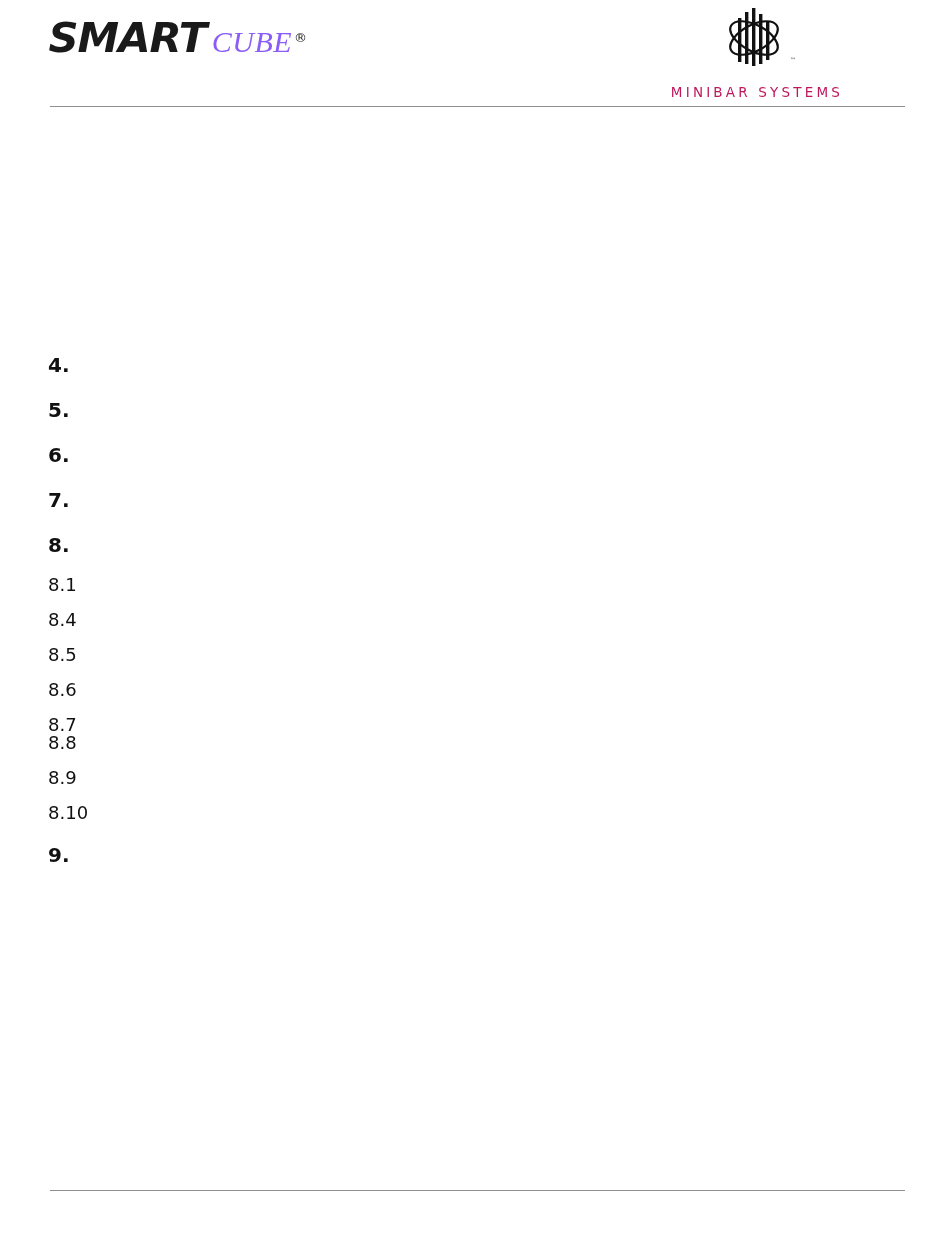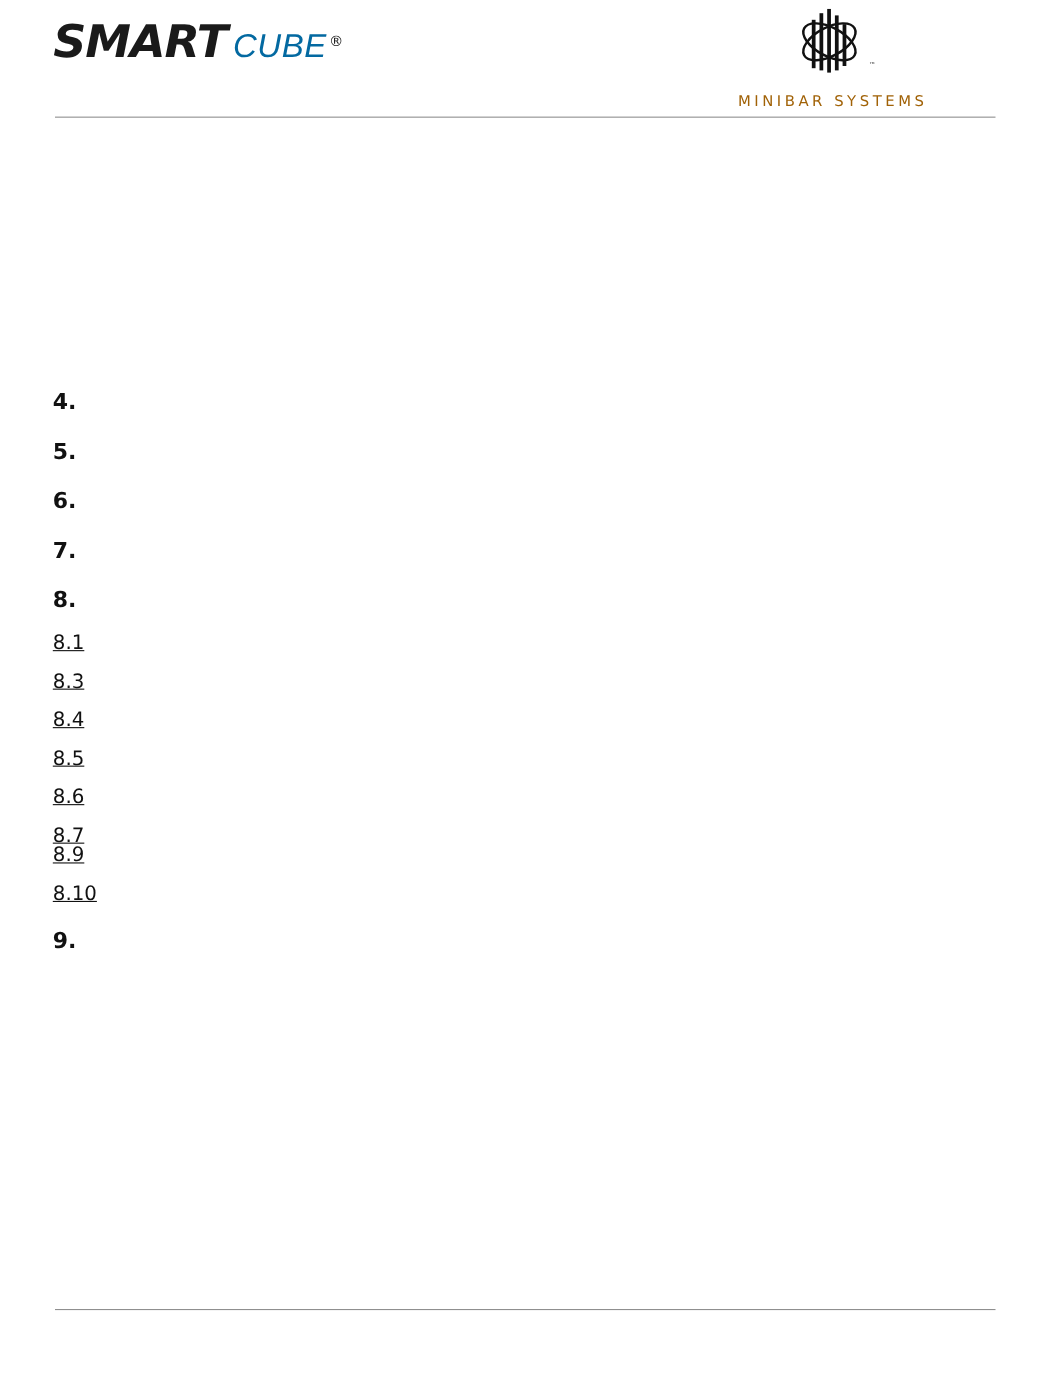--- a/index.html
+++ b/index.html
@@ -43,26 +43,26 @@
   .brand-smart {
     font-family: "DejaVu Sans", sans-serif;
     font-weight: 700;
     font-style: italic;
     font-size: 41px;
     letter-spacing: -1px;
     color: #1a1a1a;
     transform: scaleX(1.02);
   }
   .brand-cube {
-    font-family: Liberation Sans, sans-serif;
+    font-family: Liberation Serif, serif;
     font-weight: 400;
     font-style: italic;
     font-size: 30px;
     letter-spacing: 0.5px;
-    color: #0369a1;
+    color: #8b5cf6;
     margin-left: 7px;
   }
   .brand-reg {
     font-family: "DejaVu Sans", sans-serif;
     font-size: 13px;
     color: #1a1a1a;
     margin-left: 2px;
     position: relative;
     top: -10px;
   }
@@ -84,21 +84,21 @@
   }
   .partner-name {
     position: absolute;
     left: 0;
     top: 76px;
     width: 194px;
     text-align: center;
     font-family: "DejaVu Sans", sans-serif;
     font-size: 13.5px;
     letter-spacing: 3.2px;
-    color: #a16207;
+    color: #be185d;
   }
   .partner-tm {
     position: absolute;
     left: 130px;
     top: 48px;
     font-size: 6px;
     color: #1a1a1a;
     letter-spacing: 0;
   }
 
@@ -145,21 +145,20 @@
     font-weight: 700;
     font-size: 20px;
   }
   .level-1 .toc-label {
     font-weight: 700;
     font-size: 20px;
   }
   .level-2 .toc-num {
     font-weight: 400;
     font-size: 18px;
-    text-decoration: underline;
   }
   .level-2 .toc-label {
     font-weight: 400;
     font-size: 18px;
   }
 </style>
 </head>
 <body>
 
 <div class="page">
@@ -219,24 +218,20 @@
       <span class="toc-num">8.</span>
       <span class="toc-label"></span>
     </div>
 
     <div class="toc-row level-2" style="margin-bottom:17px;">
       <span class="toc-num">8.1</span>
       <span class="toc-label"></span>
     </div>
 
 
-    <div class="toc-row level-2" style="margin-bottom:17px;">
-      <span class="toc-num">8.3</span>
-      <span class="toc-label"></span>
-    </div>
 
     <div class="toc-row level-2" style="margin-bottom:17px;">
       <span class="toc-num">8.4</span>
       <span class="toc-label"></span>
     </div>
 
     <div class="toc-row level-2" style="margin-bottom:17px;text-align:center;">
       <span class="toc-num">8.5</span>
       <span class="toc-label"></span>
     </div>
@@ -244,20 +239,24 @@
     <div class="toc-row level-2" style="margin-bottom:17px;">
       <span class="toc-num">8.6</span>
       <span class="toc-label"></span>
     </div>
 
     <div class="toc-row level-2" style="margin-bottom:0;">
       <span class="toc-num">8.7</span>
       <span class="toc-label"></span>
     </div>
 
+    <div class="toc-row level-2" style="margin-bottom:17px;">
+      <span class="toc-num">8.8</span>
+      <span class="toc-label"></span>
+    </div>
 
     <div class="toc-row level-2" style="margin-bottom:17px;">
       <span class="toc-num">8.9</span>
       <span class="toc-label"></span>
     </div>
 
     <div class="toc-row level-2" style="margin-bottom:23px;">
       <span class="toc-num">8.10</span>
       <span class="toc-label"></span>
     </div>

